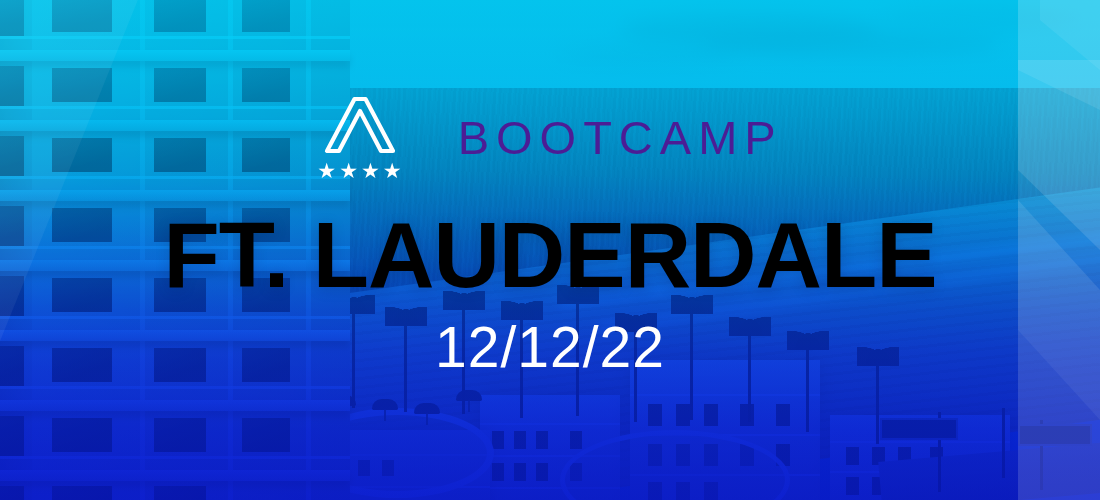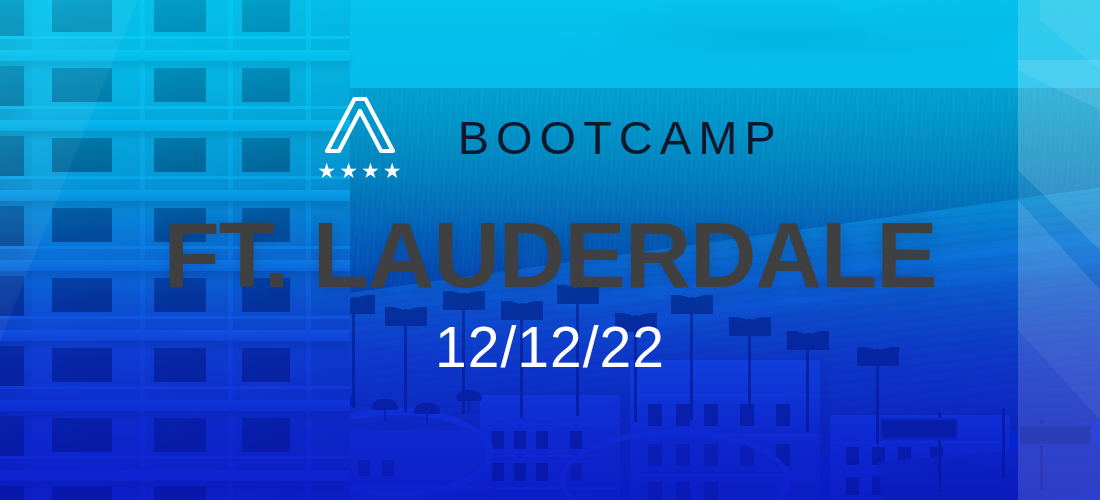--- a/index.html
+++ b/index.html
@@ -283,31 +283,31 @@
     display: flex;
     gap: 3px;
     line-height: 1;
   }
   .stars span {
     color: #fff;
     font-size: 21px;
     line-height: 1;
   }
   .wordmark {
-    color: #0f172a;
+    color: #4c1d95;
     font-size: 47px;
     font-weight: 400;
     letter-spacing: 7px;
     line-height: 1;
     white-space: nowrap;
   }
 
   .headline {
     margin-top: 28px;
-    color: #404040;
+    color: #000000;
     font-size: 92px;
     font-weight: 700;
     letter-spacing: -1px;
     line-height: 1;
     white-space: nowrap;
     transform: scaleX(1.0);
     text-shadow: 0 2px 14px rgba(0,20,80,0.18);
   }
 
   .date {

